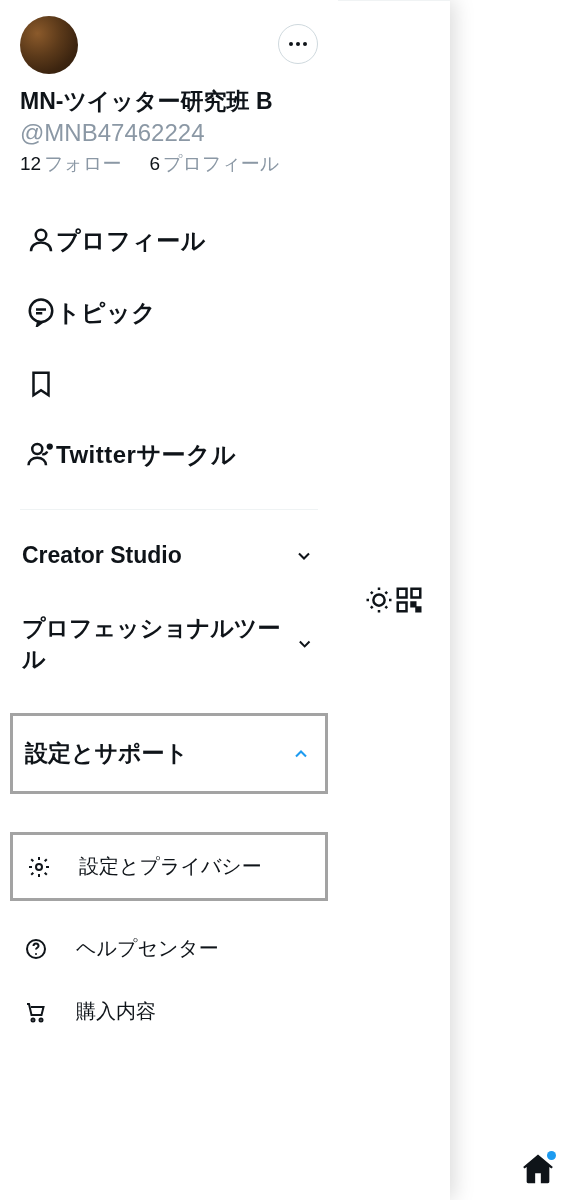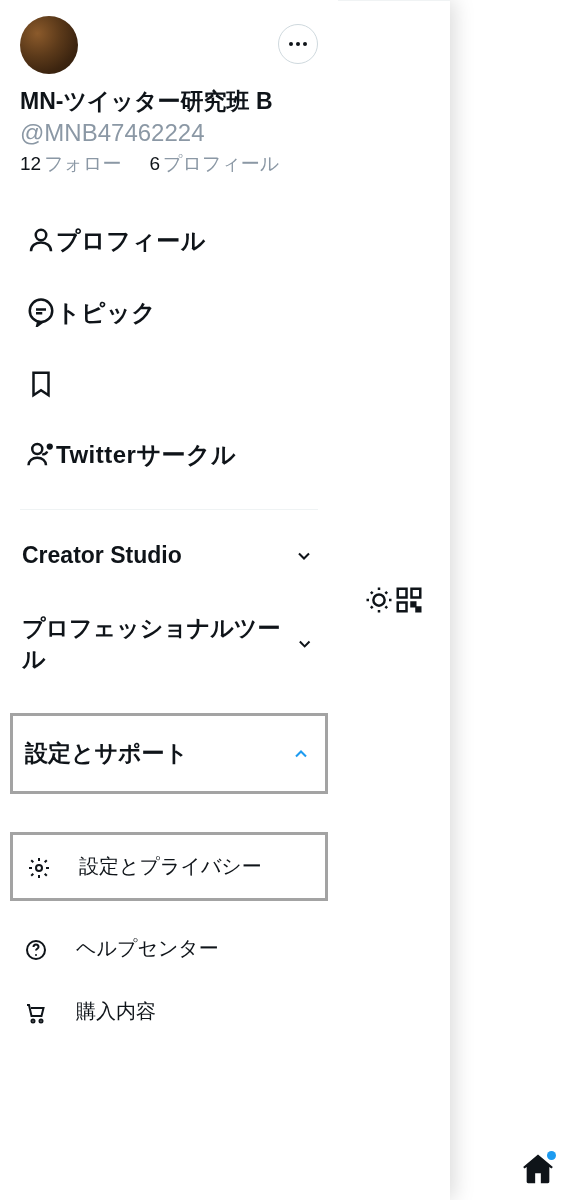--- a/index.html
+++ b/index.html
@@ -111,21 +111,21 @@
       font-weight: 700;
       color: #0f1419;
     }
     .chevron { width: 20px; height: 20px; }
     .highlight-box {
       border: 3px solid #a3a3a3;
       margin: 16px 10px;
     }
     .sub-item {
       display: flex;
-      align-items: flex-end;
+      align-items: center;
       padding: 18px 24px;
       gap: 28px;
       cursor: pointer;
     }
     .sub-icon {
       width: 24px; height: 24px;
       display: flex; align-items: center; justify-content: center;
     }
     .sub-icon svg { width: 24px; height: 24px; }
     .sub-label {

